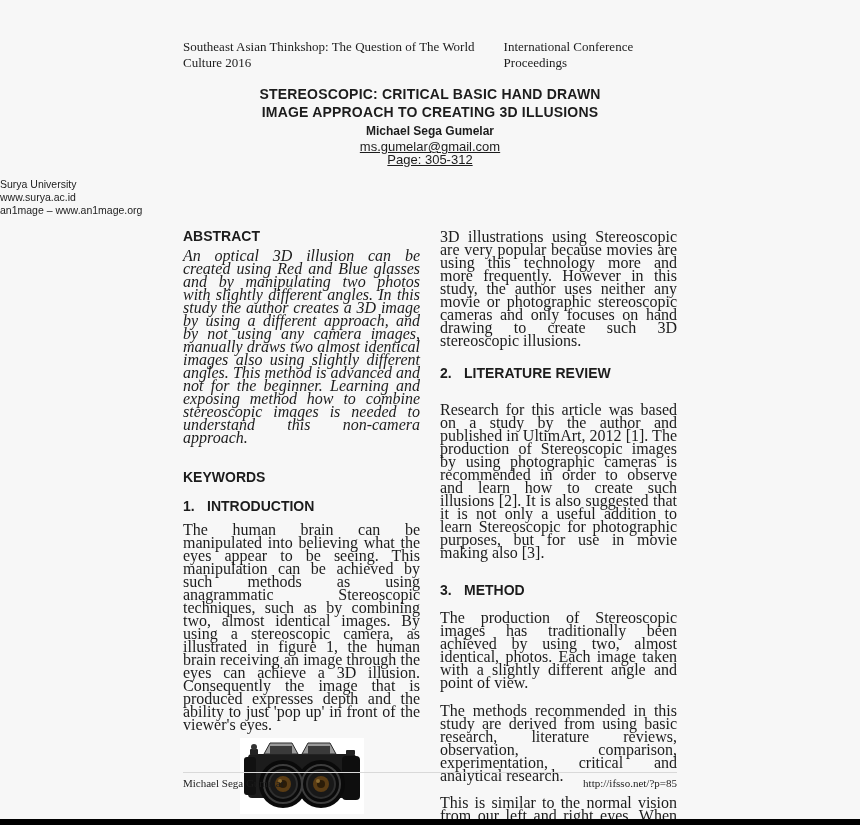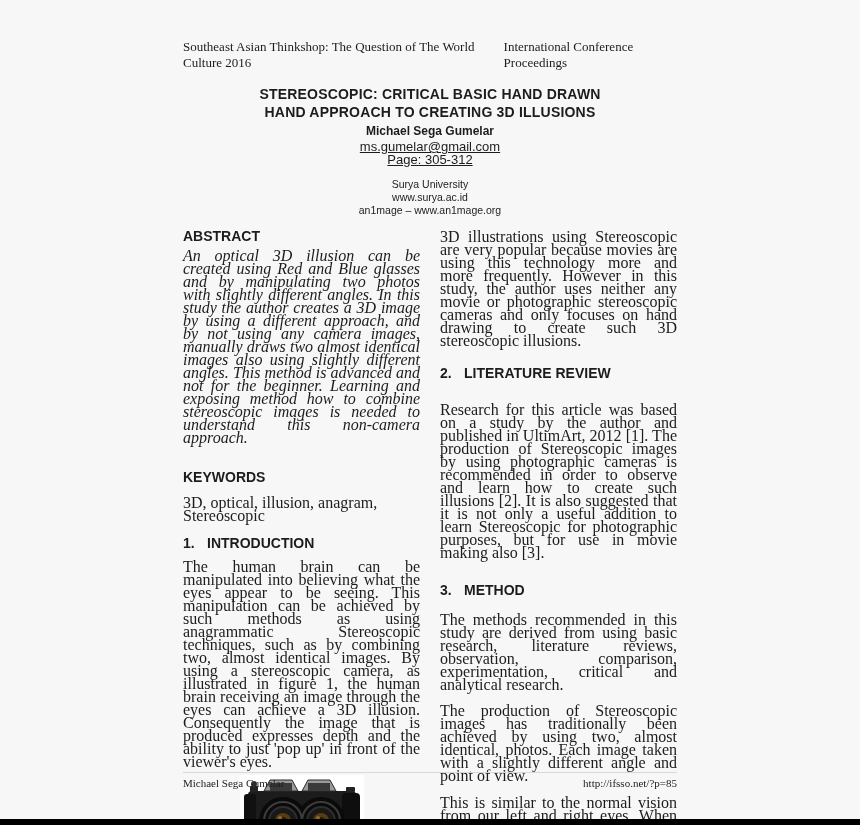--- a/index.html
+++ b/index.html
@@ -40,21 +40,21 @@
   }
   .author-line {
     font-family: "Liberation Sans", sans-serif;
     font-size: 13px;
     line-height: 13px;
     text-decoration: underline;
   }
   .affil-block {
     position: absolute;
     left: 0; width: 860px; top: 178px;
-    text-align: center;
+    text-align: left;
     font-family: "Liberation Sans", sans-serif;
     font-size: 10.5px;
     line-height: 13px;
   }
   .columns {
     position: absolute;
     left: 183px; width: 494px; top: 228px;
     display: flex;
     gap: 20px;
   }
@@ -108,21 +108,21 @@
 </head>
 <body>
 
 <div class="page-header">
   <span>Southeast Asian Thinkshop: The Question of The World Culture 2016</span>
   <span>International Conference Proceedings</span>
 </div>
 
 <div class="title-block">
   <div>STEREOSCOPIC: CRITICAL BASIC HAND DRAWN</div>
-  <div>HAND APPROACH TO CREATING 3D ILLUSIONS</div>
+  <div>IMAGE APPROACH TO CREATING 3D ILLUSIONS</div>
 </div>
 
 <div class="author-block">
   <div class="author-name">Michael Sega Gumelar</div>
   <div class="author-line">ms.gumelar@gmail.com</div>
   <div class="author-line">Page: 305-312</div>
 </div>
 
 <div class="affil-block">
   <div>Surya University</div>
@@ -130,21 +130,20 @@
   <div>an1mage – www.an1mage.org</div>
 </div>
 
 <div class="columns">
 
   <div class="col">
     <div class="sec-heading abstract-heading">ABSTRACT</div>
     <div class="body-text italic">An optical 3D illusion can be created using Red and Blue glasses and by manipulating two photos with slightly different angles. In this study the author creates a 3D image by using a different approach, and by not using any camera images, manually draws two almost identical images also using slightly different angles. This method is advanced and not for the beginner. Learning and exposing method how to combine stereoscopic images is needed to understand this non-camera approach.</div>
 
     <div class="sec-heading keywords-heading">KEYWORDS</div>
-    <div class="body-text keywords-text">3D, optical, illusion, anagram, Stereoscopic</div>
 
     <div class="sec-heading intro-heading">
       <span class="num">1.</span><span>INTRODUCTION</span>
     </div>
     <div class="body-text intro-text">The human brain can be manipulated into believing what the eyes appear to be seeing. This manipulation can be achieved by such methods as using anagrammatic Stereoscopic techniques, such as by combining two, almost identical images. By using a stereoscopic camera, as illustrated in figure 1, the human brain receiving an image through the eyes can achieve a 3D illusion. Consequently the image that is produced expresses depth and the ability to just 'pop up' in front of the viewer's eyes.</div>
 
     <div class="figure-block">
       <span class="figure-image">
         <svg width="124" height="76" viewBox="0 0 124 76" xmlns="http://www.w3.org/2000/svg">
 
@@ -183,22 +182,22 @@
     <div class="body-text rc-para1">3D illustrations using Stereoscopic are very popular because movies are using this technology more and more frequently. However in this study, the author uses neither any movie or photographic stereoscopic cameras and only focuses on hand drawing to create such 3D stereoscopic illusions.</div>
 
     <div class="sec-heading litreview-heading">
       <span class="num">2.</span><span>LITERATURE REVIEW</span>
     </div>
     <div class="body-text litreview-text">Research for this article was based on a study by the author and published in UltimArt, 2012 [1]. The production of Stereoscopic images by using photographic cameras is recommended in order to observe and learn how to create such illusions [2]. It is also suggested that it is not only a useful addition to learn Stereoscopic for photographic purposes, but for use in movie making also [3].</div>
 
     <div class="sec-heading method-heading">
       <span class="num">3.</span><span>METHOD</span>
     </div>
+    <div class="body-text method-para2">The production of Stereoscopic images has traditionally been achieved by using two, almost identical, photos. Each image taken with a slightly different angle and point of view.</div>
     <div class="body-text method-para1">The methods recommended in this study are derived from using basic research, literature reviews, observation, comparison, experimentation, critical and analytical research.</div>
-    <div class="body-text method-para2">The production of Stereoscopic images has traditionally been achieved by using two, almost identical, photos. Each image taken with a slightly different angle and point of view.</div>
     <div class="body-text method-para3">This is similar to the normal vision from our left and right eyes. When these two images are placed side by side and just by using uncorrected eyesight to look at them and by concentrating the vision on a certain point, the two images appear to merge as if seen through glass. This then becomes a 3D illusion as in figure 2.</div>
   </div>
 
 </div>
 
 <div class="page-footer">
   <span>Michael Sega Gumelar</span>
   <span>http://ifsso.net/?p=85</span>
 </div>
 

